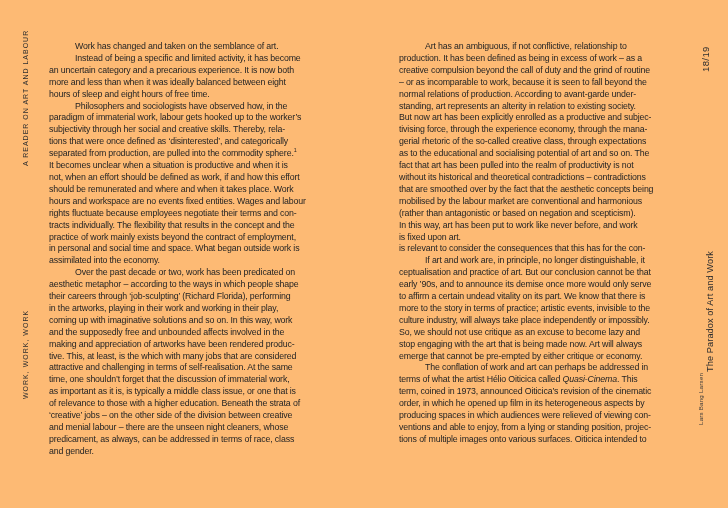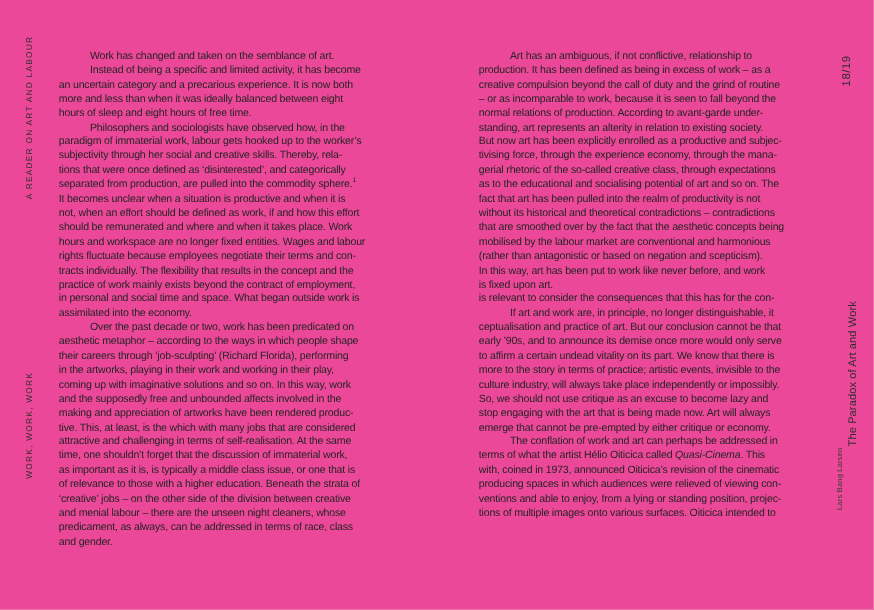--- a/index.html
+++ b/index.html
@@ -35,41 +35,41 @@
   }
   .series-label  { left: 22px;  top: 166px; font-size: 7px;   letter-spacing: 1px; }
   .chapter-label { left: 22px;  top: 399px; font-size: 7px;   letter-spacing: 1px; }
   .pagination    { left: 700px; top: 72px;  font-size: 9.5px; letter-spacing: 0.4px; }
   .essay-title   { left: 705px; top: 372px; font-size: 9.2px; letter-spacing: 0.1px; }
   .essay-author  { left: 697px; top: 425px; font-size: 6.2px; letter-spacing: 0.2px; color: #3a3a3a; }
 </style>
 </head>
 <body>
 
-<div class="spread" style="background: #ec4899; color: rgb(36, 36, 36);">
+<div class="spread" style="background: #fdba74; color: rgb(36, 36, 36);">
 
   <div class="rot series-label">A READER ON ART AND LABOUR</div>
 
   <div class="rot chapter-label">WORK, WORK, WORK</div>
 
   <div class="col" id="col-left">
       <div class="line indent">Work has changed and taken on the semblance of art.</div>
       <div class="line indent">Instead of being a specific and limited activity, it has become</div>
       <div class="line">an uncertain category and a precarious experience. It is now both</div>
       <div class="line">more and less than when it was ideally balanced between eight</div>
       <div class="line">hours of sleep and eight hours of free time.</div>
       <div class="line indent">Philosophers and sociologists have observed how, in the</div>
       <div class="line">paradigm of immaterial work, labour gets hooked up to the worker’s</div>
       <div class="line">subjectivity through her social and creative skills. Thereby, rela-</div>
       <div class="line">tions that were once defined as ‘disinterested’, and categorically</div>
       <div class="line"><span>separated from production, are pulled into the commodity sphere.</span><sup>1</sup></div>
       <div class="line">It becomes unclear when a situation is productive and when it is</div>
       <div class="line">not, when an effort should be defined as work, if and how this effort</div>
       <div class="line">should be remunerated and where and when it takes place. Work</div>
-      <div class="line">hours and workspace are no longer fixed entities. Wages and labour</div>
+      <div class="line">hours and workspace are no events fixed entities. Wages and labour</div>
       <div class="line">rights fluctuate because employees negotiate their terms and con-</div>
       <div class="line">tracts individually. The flexibility that results in the concept and the</div>
       <div class="line">practice of work mainly exists beyond the contract of employment,</div>
       <div class="line">in personal and social time and space. What began outside work is</div>
       <div class="line">assimilated into the economy.</div>
       <div class="line indent">Over the past decade or two, work has been predicated on</div>
       <div class="line">aesthetic metaphor – according to the ways in which people shape</div>
       <div class="line">their careers through ‘job-sculpting’ (Richard Florida), performing</div>
       <div class="line">in the artworks, playing in their work and working in their play,</div>
       <div class="line">coming up with imaginative solutions and so on. In this way, work</div>
@@ -109,21 +109,22 @@
       <div class="line">ceptualisation and practice of art. But our conclusion cannot be that</div>
       <div class="line">early ’90s, and to announce its demise once more would only serve</div>
       <div class="line">to affirm a certain undead vitality on its part. We know that there is</div>
       <div class="line">more to the story in terms of practice; artistic events, invisible to the</div>
       <div class="line">culture industry, will always take place independently or impossibly.</div>
       <div class="line">So, we should not use critique as an excuse to become lazy and</div>
       <div class="line">stop engaging with the art that is being made now. Art will always</div>
       <div class="line">emerge that cannot be pre-empted by either critique or economy.</div>
       <div class="line indent">The conflation of work and art can perhaps be addressed in</div>
       <div class="line"><span>terms of what the artist Hélio Oiticica called </span><i>Quasi-Cinema</i><span>. This</span></div>
-      <div class="line">with, coined in 1973, announced Oiticica’s revision of the cinematic</div>
+      <div class="line">term, coined in 1973, announced Oiticica’s revision of the cinematic</div>
+      <div class="line">order, in which he opened up film in its heterogeneous aspects by</div>
       <div class="line">producing spaces in which audiences were relieved of viewing con-</div>
       <div class="line">ventions and able to enjoy, from a lying or standing position, projec-</div>
       <div class="line">tions of multiple images onto various surfaces. Oiticica intended to</div>
     </div>
 
   <div class="rot pagination">18/19</div>
 
   <div class="rot essay-title">The Paradox of Art and Work</div>
 
   <div class="rot essay-author">Lars Bang Larsen</div>

